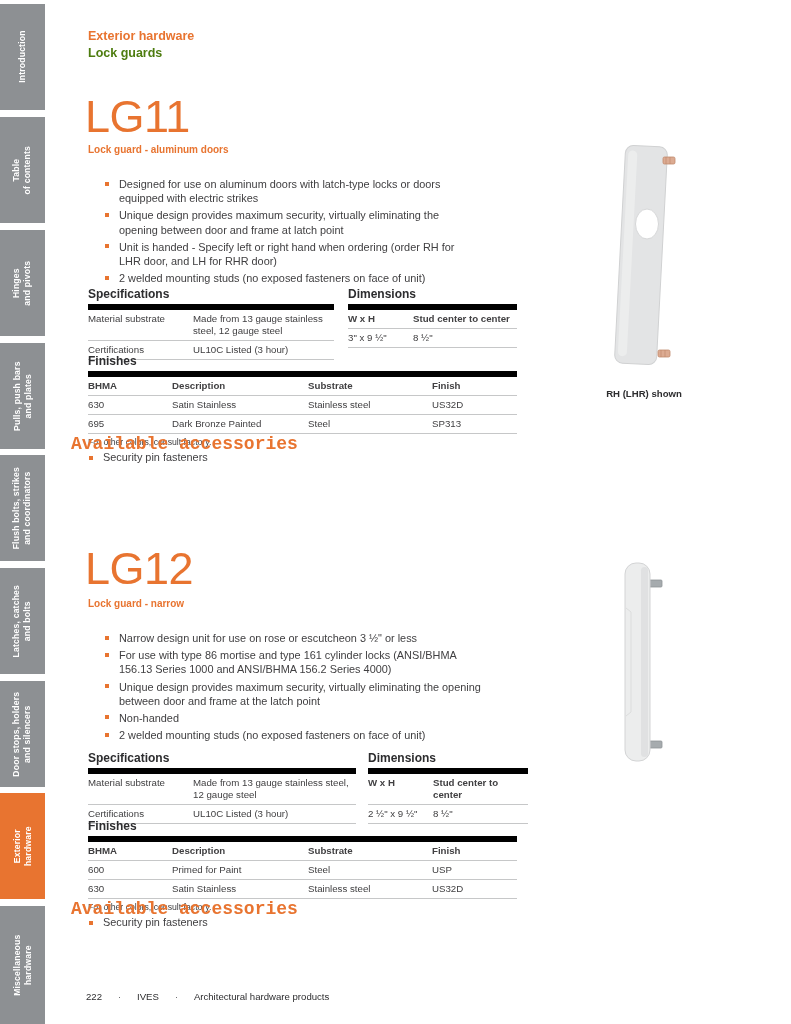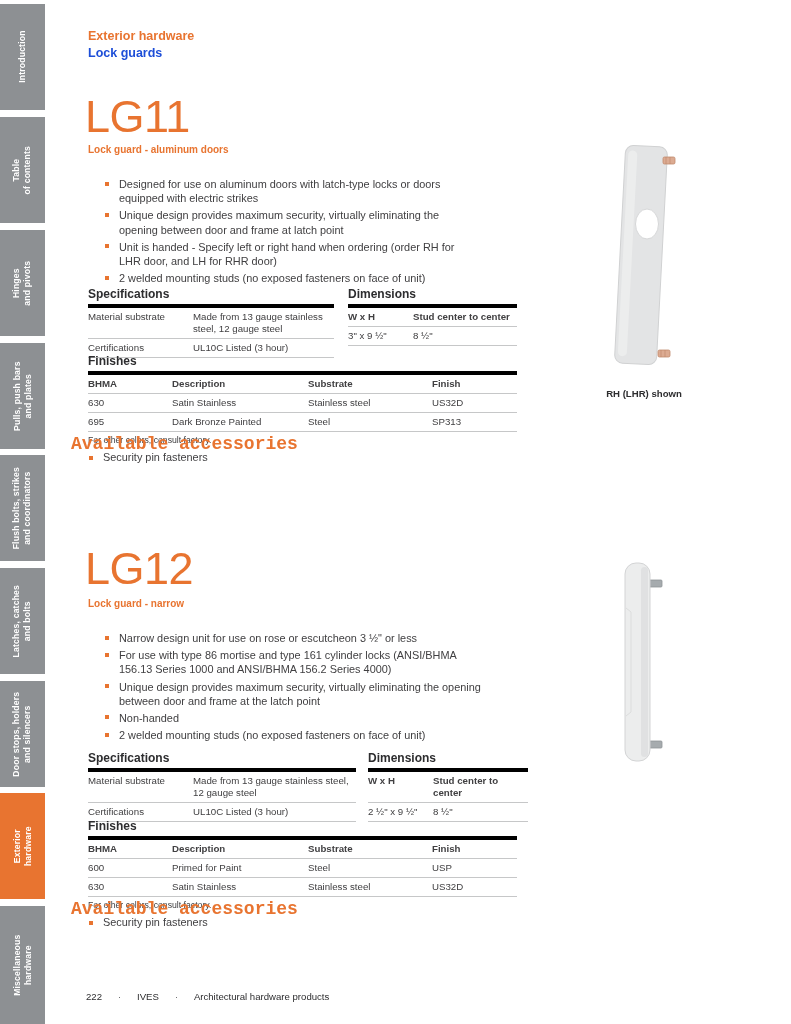--- a/index.html
+++ b/index.html
@@ -30,40 +30,40 @@
   .tab span {
     transform: rotate(-90deg);
     white-space: pre;
     color: #fff; font-weight: bold;
     font-size: 8.6px; line-height: 1.3;
     text-align: center; letter-spacing: 0.2px;
   }
 
   
   .eyebrow { position: absolute; left: 88px; top: 29px; font-size: 12.5px; font-weight: bold; color: var(--accent); }
-  .subhead { position: absolute; left: 88px; top: 46px; font-size: 12.5px; font-weight: bold; color: #1d4ed8; }
+  .subhead { position: absolute; left: 88px; top: 46px; font-size: 12.5px; font-weight: bold; color: #4d7c0f; }
 
   
   .model-title {
     position: absolute; left: 85px;
     font-size: 45px; line-height: 1;
     color: var(--accent); font-weight: 400; letter-spacing: -0.5px;
   }
   .section-title {
     position: absolute; left: 88px;
     font-size: 10px; font-weight: bold; color: var(--accent);
   }
   ul.bullets { position: absolute; left: 88px; list-style: none; margin: 16px; padding: 0; width: 374px; }
   ul.bullets li { position: relative; padding-left: 15px; font-size: 10.9px; line-height: 1.3; margin-bottom: 3px; }
   ul.bullets .sq { position: absolute; left: 1px; top: 4.5px; width: 4px; height: 4px; background: var(--accent); }
 
   
   .tbl { position: absolute; }
   .tbl-heading { font-size: 12px; font-weight: bold; color: #2d2d2f; padding-bottom: 3px; }
-  .tbl-body { border-top: 4px solid #000000; }
+  .tbl-body { border-top: 6px solid #000000; }
   .trow { display: grid; border-bottom: 1px solid #c6c7c8; padding: 2.5px 0 3.5px; font-size: 9.7px; line-height: 1.25; }
   .trow.th { font-weight: bold; }
   .spec .trow { grid-template-columns: 105px 1fr; }
   .dims .trow { grid-template-columns: 65px 1fr; }
   .fin  .trow { grid-template-columns: 84px 136px 124px 1fr; }
   .footnote { font-size: 8.7px; padding-top: 3px; color: var(--textdark); }
 
   .acc-title { position: absolute; left: 71px; font-size: 18px; font-weight: bold; color: var(--accent); font-family: Liberation Mono, monospace; }
   .acc-item { position: absolute; left: 88px; width: 300px; padding-left: 15px; font-size: 10.9px; }
   .acc-item .sq { position: absolute; left: 1px; top: 4.5px; width: 4px; height: 4px; background: var(--accent); }

